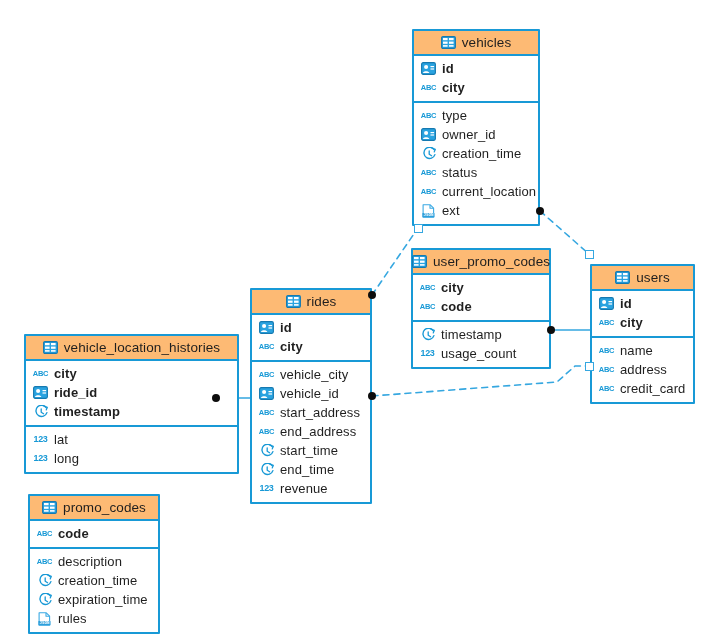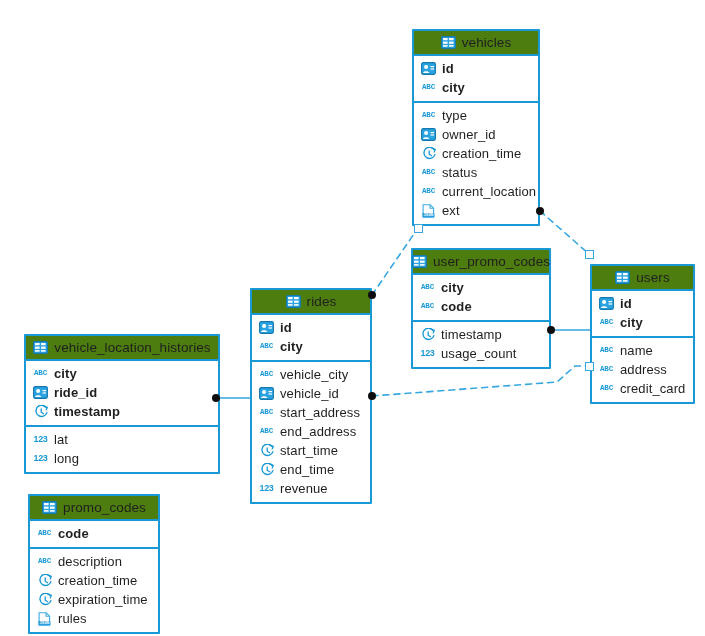--- a/index.html
+++ b/index.html
@@ -36,21 +36,21 @@
   .tbl {
     position: absolute;
     box-sizing: border-box;
     background: #ffffff;
     border: 2px solid #1899d6;
     border-radius: 1px;
   }
   .tbl-header {
     box-sizing: border-box;
     height: 25px;
-    background: #4d7c0f;
+    background: #fdba74;
     border-bottom: 2px solid #1899d6;
     display: flex;
     align-items: center;
     justify-content: center;
     gap: 6px;
     padding: 0 8px;
   }
   .tbl-title {
     font-size: 13.5px;
     color: #1f1f1f;
@@ -87,21 +87,21 @@
     flex: 0 0 auto;
     width: 15px;
     height: 15px;
     display: inline-flex;
     align-items: center;
     justify-content: center;
   }
   .ico svg { display: block; }
 
   .ico-abc {
-    font-family: Liberation Mono, monospace;
+    font-family: Liberation Sans, sans-serif;
     font-size: 7.5px;
     font-weight: bold;
     color: #1899d6;
     letter-spacing: -0.2px;
     line-height: 1;
   }
   .ico-123 {
     font-family: "Liberation Sans", sans-serif;
     font-size: 9px;
     font-weight: bold;
@@ -390,21 +390,21 @@
             </svg>
           </span>
           <span class="col-name">end_time</span>
         </div>
         <div class="col">
           <span class="ico ico-123">123</span>
           <span class="col-name">revenue</span>
         </div>
       </div>
     </div>
-    <div class="tbl" style="left: 24px; top: 334px; width: 196px;">
+    <div class="tbl" style="left: 24px; top: 334px; width: 215px;">
       <div class="tbl-header">
         <span class="ico">
           <svg width="15" height="13" viewBox="0 0 15 13">
             <rect x="0.6" y="0.6" width="13.8" height="11.8" rx="1.4" fill="#2aa3e0" stroke="#1579b0" stroke-width="1.1"></rect>
             <rect x="2.0" y="2.0" width="4.6" height="2.2" fill="#ffffff"></rect>
             <rect x="8.0" y="2.0" width="4.6" height="2.2" fill="#ffffff"></rect>
             <rect x="2.0" y="5.6" width="4.6" height="2.2" fill="#ffffff"></rect>
             <rect x="8.0" y="5.6" width="4.6" height="2.2" fill="#ffffff"></rect>
             <rect x="2.0" y="9.1" width="4.6" height="1.6" fill="#ffffff"></rect>
             <rect x="8.0" y="9.1" width="4.6" height="1.6" fill="#ffffff"></rect>

